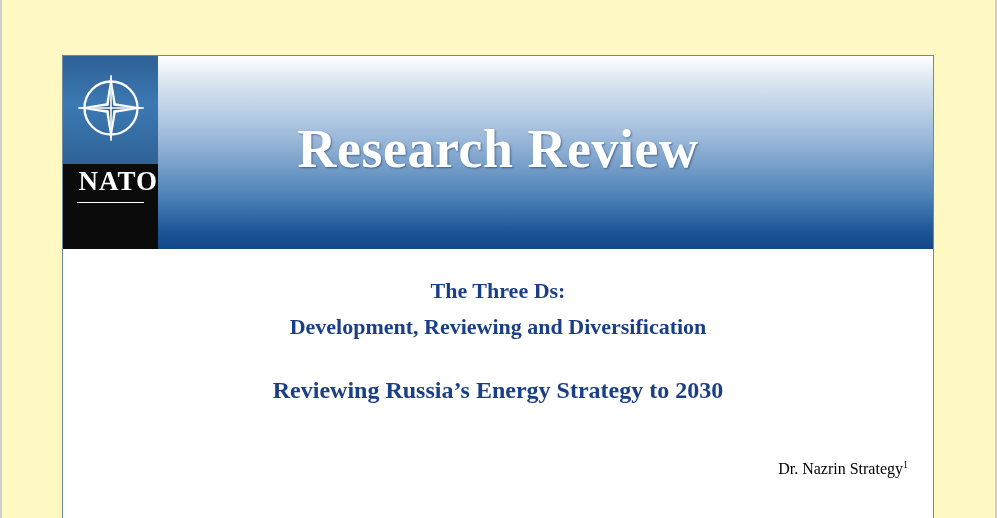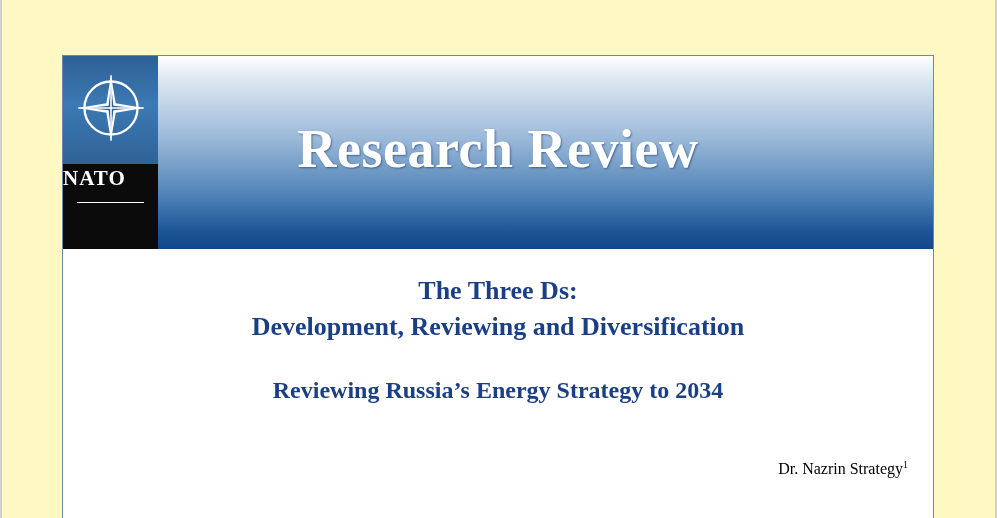--- a/index.html
+++ b/index.html
@@ -99,25 +99,25 @@
   .logo-compass {
     position: absolute;
     left: 50%;
     top: 54px;
     transform: translate(-50%, -50%);
   }
   .logo-text {
     position: absolute;
     left: 0;
     width: 95px;
-    text-align: left;
+    text-align: right;
     color: #ffffff;
     font-family: "Liberation Serif", serif;
     font-weight: bold;
-    font-size: 21px;
+    font-size: 27px;
     letter-spacing: 1px;
   }
   .logo-text-nato { top: 110px; }
   .logo-text-otan { top: 152px; }
   .logo-divider {
     position: absolute;
     left: 14px;
     top: 146px;
     width: 67px;
     height: 1px;
@@ -135,21 +135,21 @@
 
   .subtitle-block {
     position: absolute;
     left: 0;
     top: 24px;
     width: 870px;
     text-align: center;
     color: #1b3f86;
     font-family: "Liberation Serif", serif;
     font-weight: bold;
-    font-size: 26px;
+    font-size: 22px;
     line-height: 36px;
   }
   .subtitle-line-1 { display: block; }
   .subtitle-line-2 { display: block; }
 
   .subtitle-secondary {
     position: absolute;
     left: 0;
     top: 128px;
     width: 870px;
@@ -205,21 +205,21 @@
 
     </div>
 
     <div class="doc-body">
 
       <div class="subtitle-block">
         <span class="subtitle-line-1">The Three Ds:</span>
         <span class="subtitle-line-2">Development, Reviewing and Diversification</span>
       </div>
 
-      <div class="subtitle-secondary">Reviewing Russia’s Energy Strategy to 2034</div>
+      <div class="subtitle-secondary">Reviewing Russia’s Energy Strategy to 2030</div>
 
       <div class="author-line">
         <span>Dr. Nazrin Strategy</span><sup>1</sup>
       </div>
 
     </div>
 
   </div>
 </div>
 

